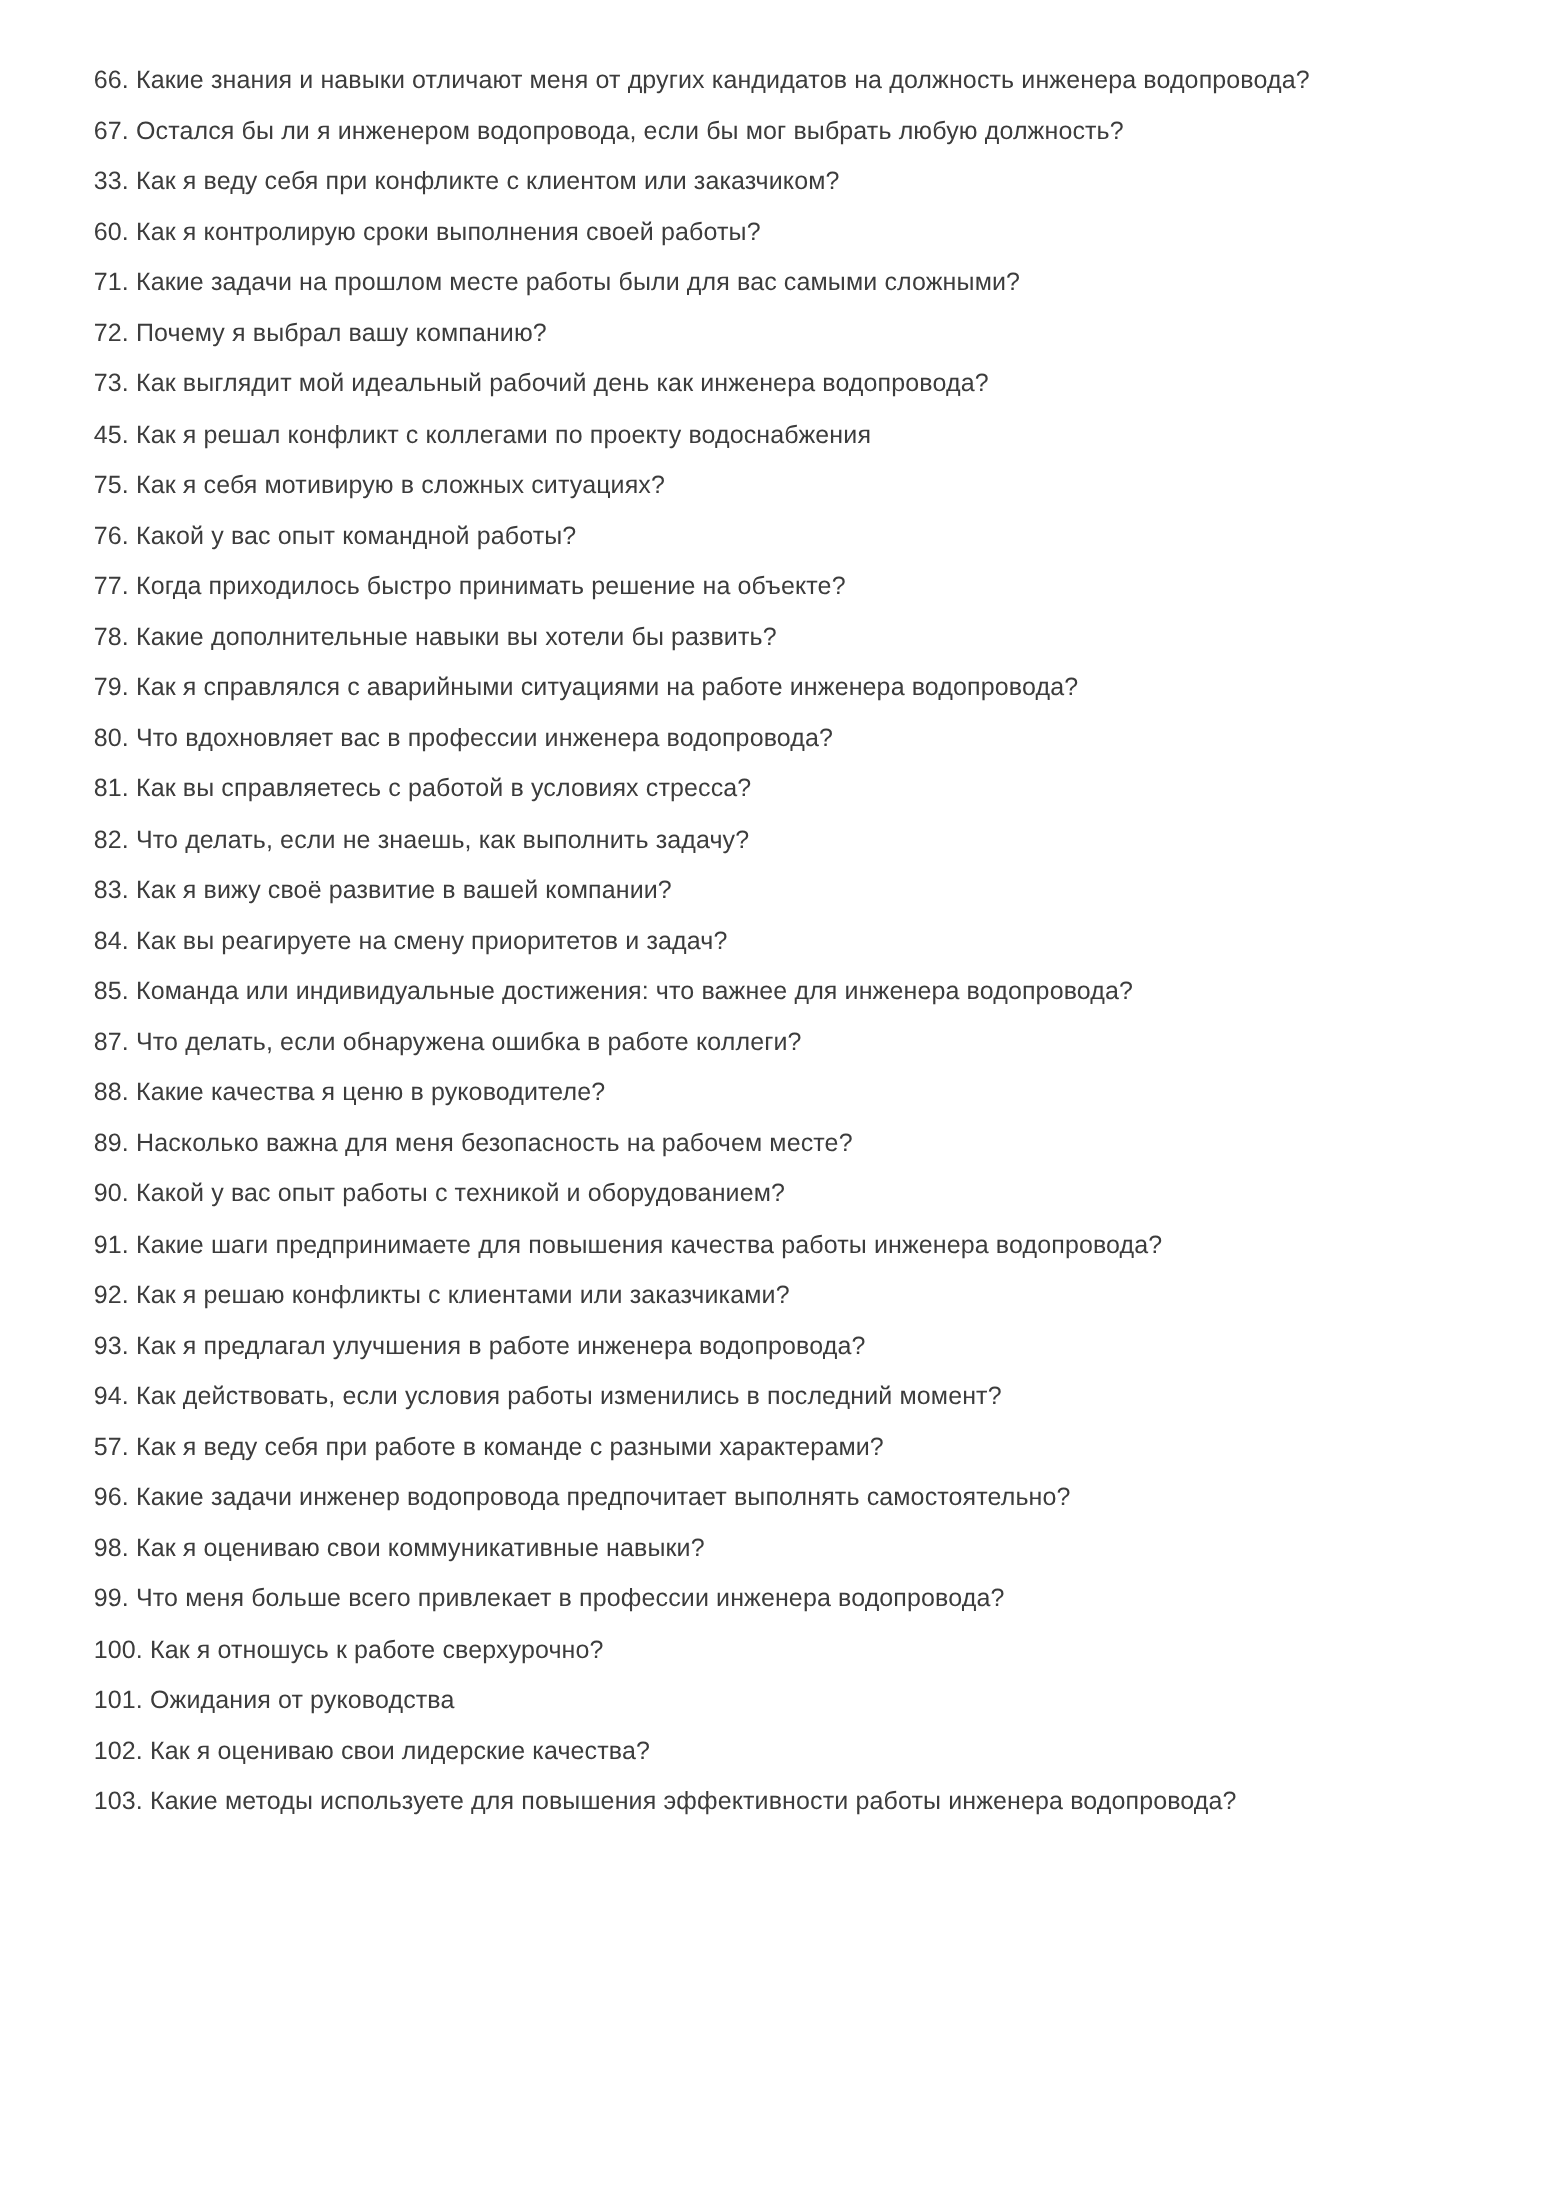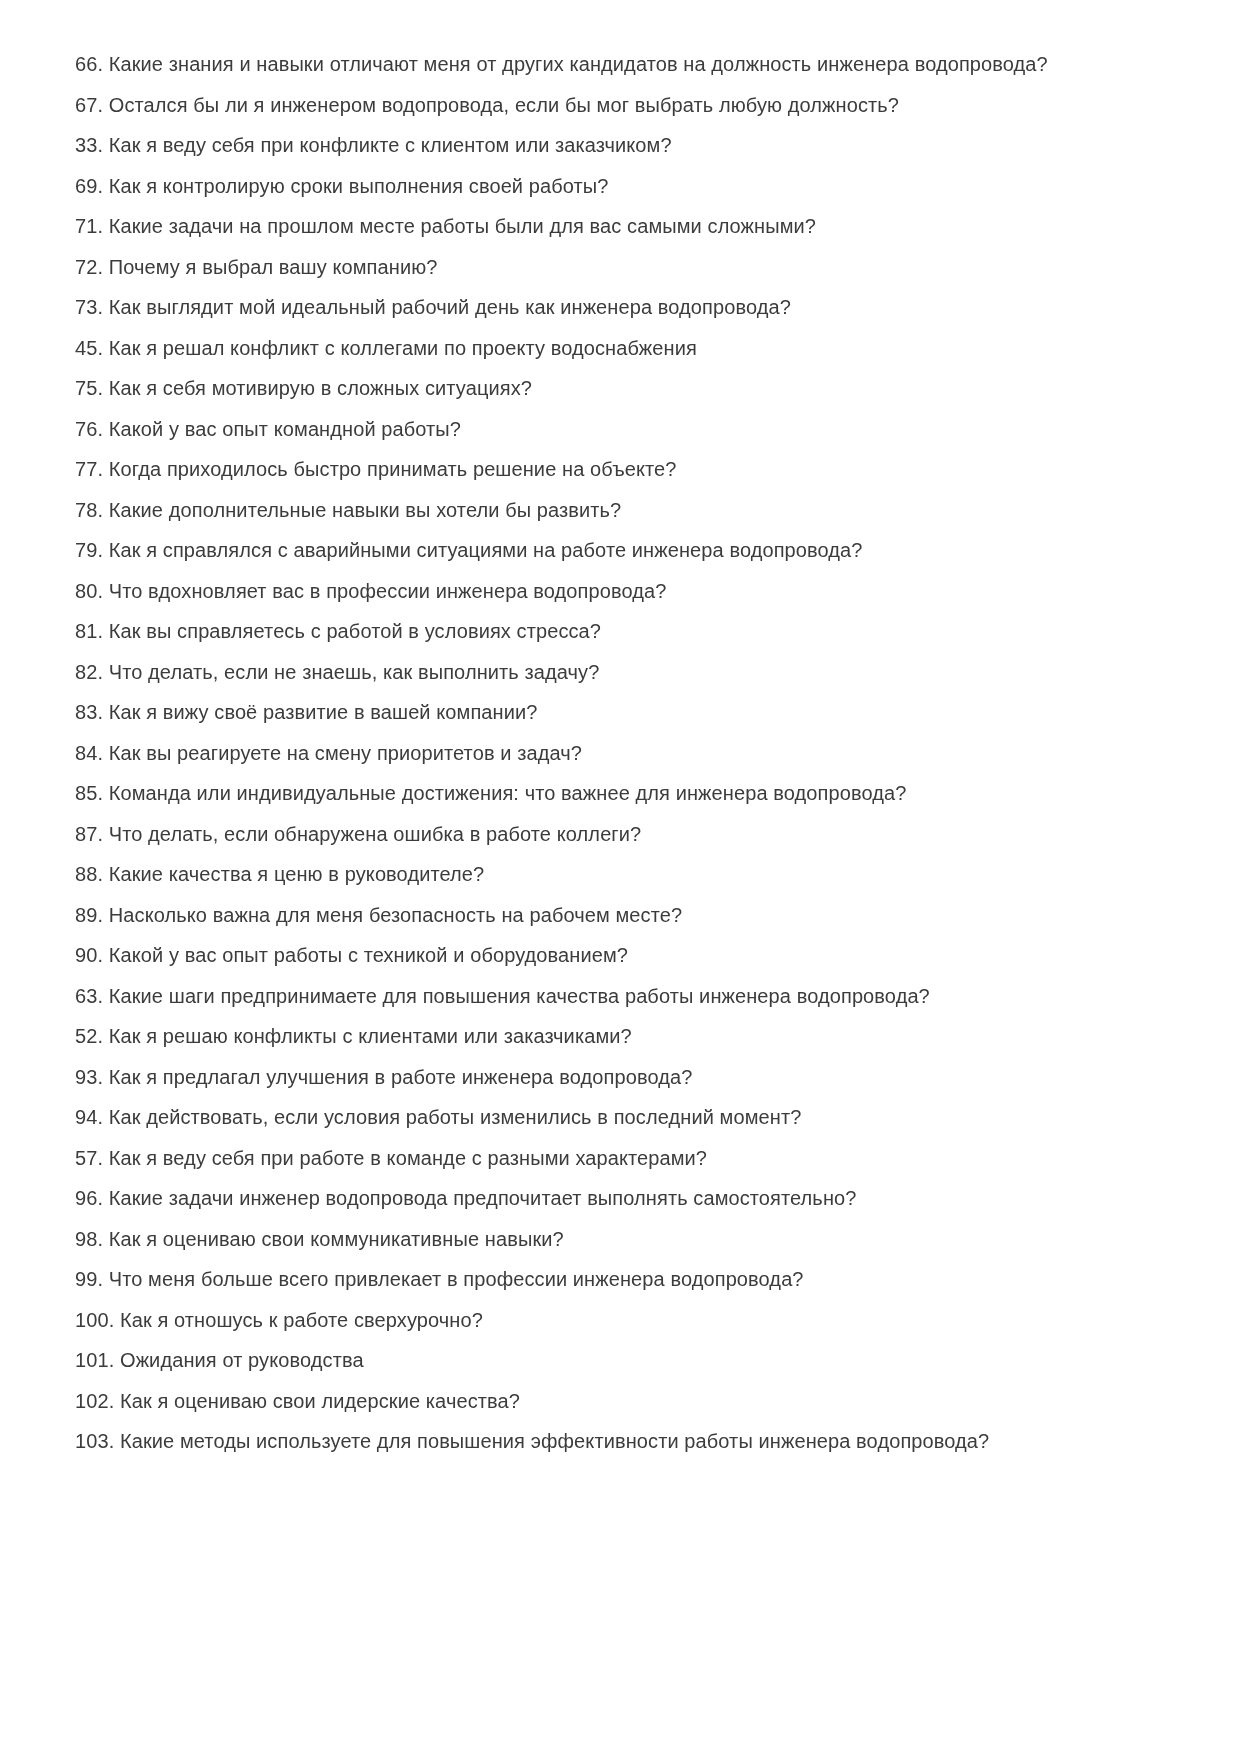--- a/index.html
+++ b/index.html
@@ -30,42 +30,42 @@
     text-align: left;
   }
 </style>
 </head>
 <body style="background: rgb(255, 255, 255);">
 
 <main class="page" style="color: rgb(60, 60, 60); border-radius: 15px;">
     <p class="q">66. Какие знания и навыки отличают меня от других кандидатов на должность инженера водопровода?</p>
     <p class="q">67. Остался бы ли я инженером водопровода, если бы мог выбрать любую должность?</p>
     <p class="q">33. Как я веду себя при конфликте с клиентом или заказчиком?</p>
-    <p class="q">69. Как я контролирую сроки выполнения своей работы?</p>
+    <p class="q">60. Как я контролирую сроки выполнения своей работы?</p>
     <p class="q">71. Какие задачи на прошлом месте работы были для вас самыми сложными?</p>
     <p class="q">72. Почему я выбрал вашу компанию?</p>
     <p class="q">73. Как выглядит мой идеальный рабочий день как инженера водопровода?</p>
     <p class="q">45. Как я решал конфликт с коллегами по проекту водоснабжения</p>
     <p class="q">75. Как я себя мотивирую в сложных ситуациях?</p>
     <p class="q">76. Какой у вас опыт командной работы?</p>
     <p class="q">77. Когда приходилось быстро принимать решение на объекте?</p>
     <p class="q">78. Какие дополнительные навыки вы хотели бы развить?</p>
     <p class="q">79. Как я справлялся с аварийными ситуациями на работе инженера водопровода?</p>
     <p class="q">80. Что вдохновляет вас в профессии инженера водопровода?</p>
     <p class="q">81. Как вы справляетесь с работой в условиях стресса?</p>
     <p class="q">82. Что делать, если не знаешь, как выполнить задачу?</p>
     <p class="q">83. Как я вижу своё развитие в вашей компании?</p>
     <p class="q">84. Как вы реагируете на смену приоритетов и задач?</p>
     <p class="q">85. Команда или индивидуальные достижения: что важнее для инженера водопровода?</p>
     <p class="q">87. Что делать, если обнаружена ошибка в работе коллеги?</p>
     <p class="q">88. Какие качества я ценю в руководителе?</p>
     <p class="q">89. Насколько важна для меня безопасность на рабочем месте?</p>
     <p class="q">90. Какой у вас опыт работы с техникой и оборудованием?</p>
-    <p class="q">63. Какие шаги предпринимаете для повышения качества работы инженера водопровода?</p>
-    <p class="q">52. Как я решаю конфликты с клиентами или заказчиками?</p>
+    <p class="q">91. Какие шаги предпринимаете для повышения качества работы инженера водопровода?</p>
+    <p class="q">92. Как я решаю конфликты с клиентами или заказчиками?</p>
     <p class="q">93. Как я предлагал улучшения в работе инженера водопровода?</p>
     <p class="q">94. Как действовать, если условия работы изменились в последний момент?</p>
     <p class="q">57. Как я веду себя при работе в команде с разными характерами?</p>
     <p class="q">96. Какие задачи инженер водопровода предпочитает выполнять самостоятельно?</p>
     <p class="q">98. Как я оцениваю свои коммуникативные навыки?</p>
     <p class="q">99. Что меня больше всего привлекает в профессии инженера водопровода?</p>
     <p class="q">100. Как я отношусь к работе сверхурочно?</p>
     <p class="q">101. Ожидания от руководства</p>
     <p class="q">102. Как я оцениваю свои лидерские качества?</p>
     <p class="q">103. Какие методы используете для повышения эффективности работы инженера водопровода?</p>

